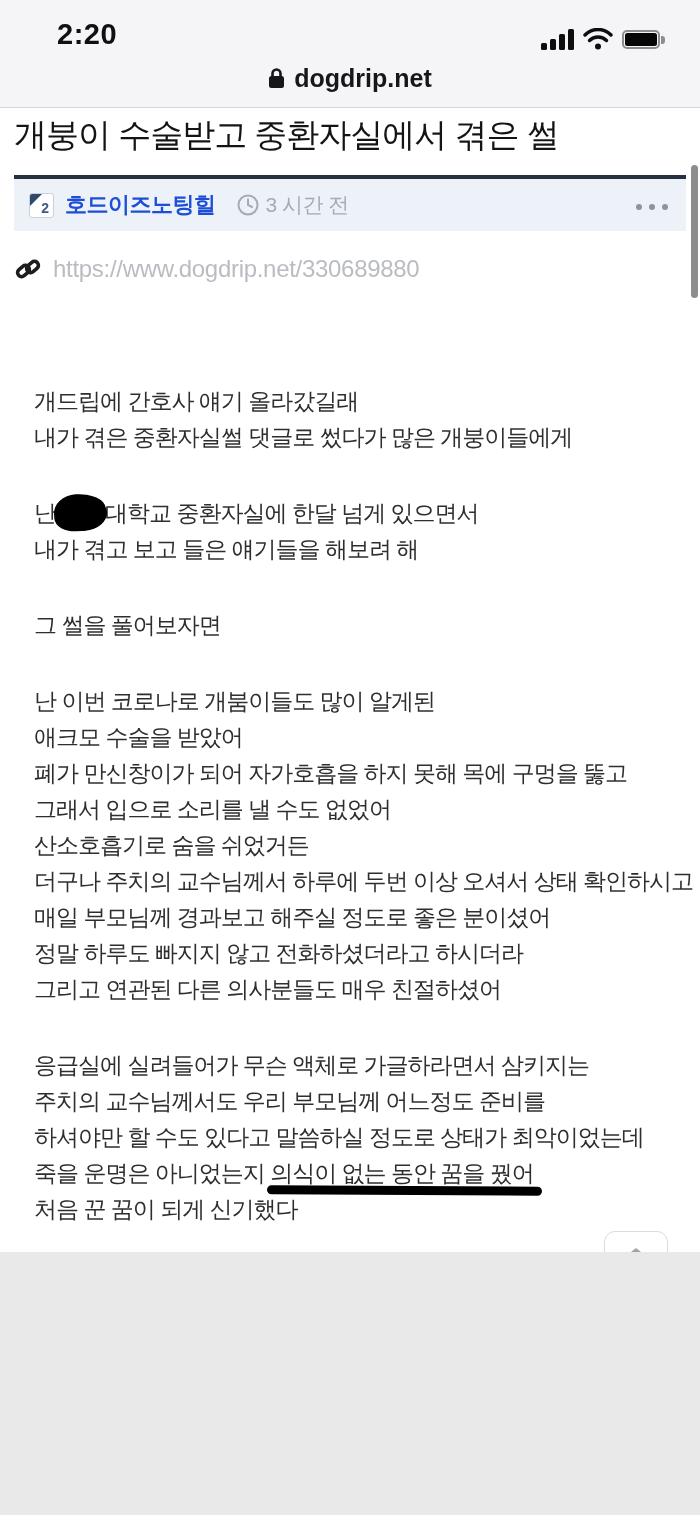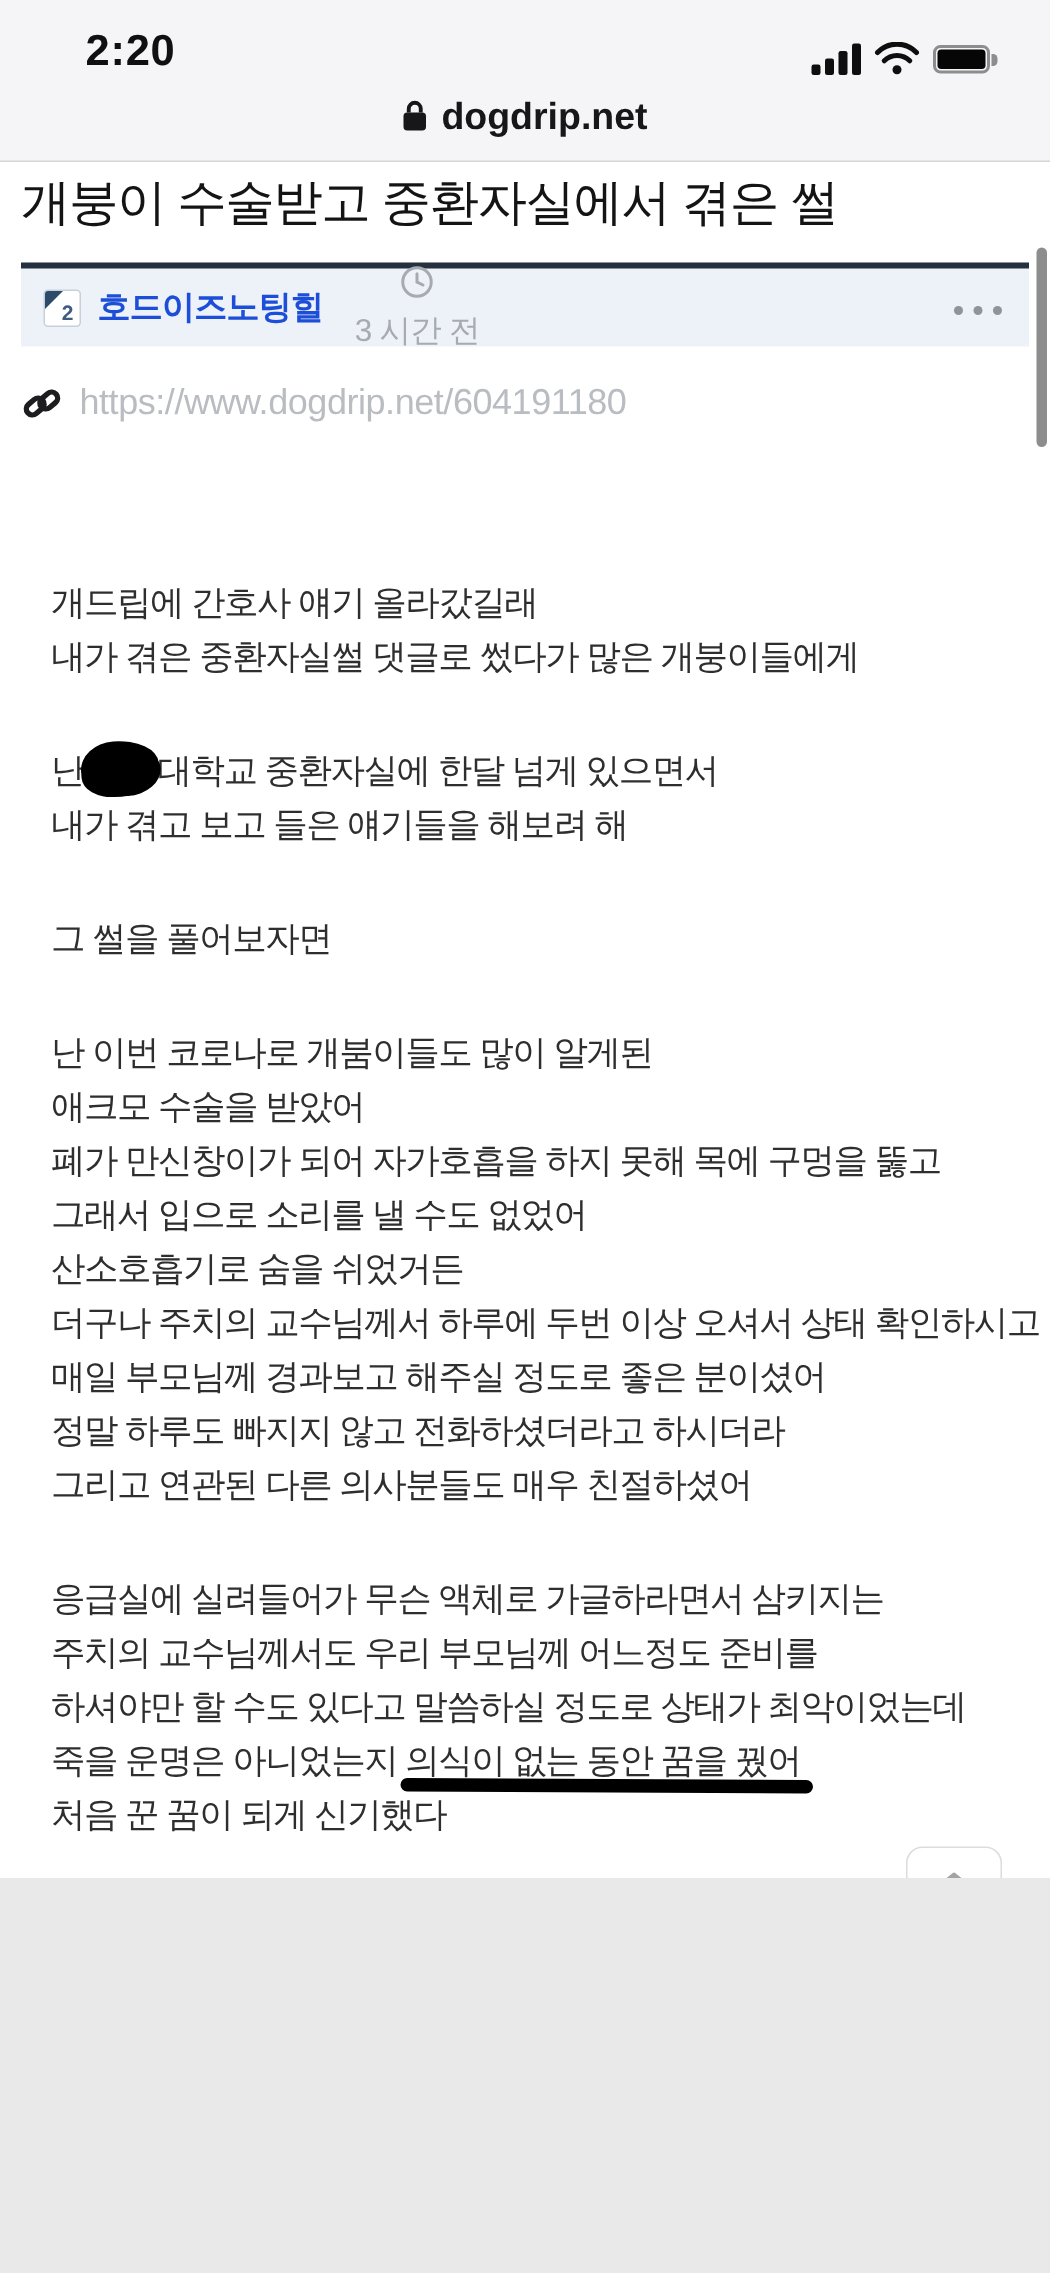--- a/index.html
+++ b/index.html
@@ -37,21 +37,21 @@
                 border-top:4px solid #25313f; display:flex; align-items:center;
                 padding:0 15px; gap:11px; }
   .badge { position:relative; width:25px; height:25px; background:#ffffff;
            border:1px solid #c7d0dc; border-radius:3px; display:flex;
            align-items:flex-end; justify-content:flex-end; overflow:hidden; }
   .badge::before { content:""; position:absolute; top:0; left:0;
                    border-top:12px solid #2e4a6b; border-right:12px solid transparent; }
   .badge span { font-size:14px; font-weight:bold; color:#3e5c80; padding:0 4px 1px 0; }
   .author-name { font-size:22px; font-weight:bold; color:#1d4ed8; letter-spacing:-0.5px; }
   .posted { display:flex; align-items:center; gap:7px; margin-left:10px;
-            color:#a7abb1; font-size:21px; letter-spacing:-0.5px;flex-direction:column; }
+            color:#a7abb1; font-size:21px; letter-spacing:-0.5px; }
   .more-btn { margin-left:auto; color:#8f939a; font-size:18px; letter-spacing:3px;
               line-height:10px; padding:6px 2px; cursor:pointer; }
 
   .link-row { margin:24px 14px 0; display:flex; align-items:center; gap:11px;
               font-size:24px; color:#b9bcc1; letter-spacing:-0.3px; }
 
   
   .body-text { margin:100px 14px 0; font-size:23px; color:#2e2e2e;
                letter-spacing:-1px; }
   .body-text p { margin:0 0 40px; }
@@ -137,21 +137,21 @@
       </div>
     </div>
 
     <div class="link-row">
       <svg width="28" height="28" viewBox="0 0 28 28">
         <g fill="none" stroke="#1d1d1f" stroke-width="3.6" stroke-linecap="round">
           <rect x="3" y="12" width="13" height="8" rx="4" transform="rotate(-40 9.5 16)"></rect>
           <rect x="12" y="8" width="13" height="8" rx="4" transform="rotate(-40 18.5 12)"></rect>
         </g>
       </svg>
-      <span>https://www.dogdrip.net/604191180</span>
+      <span>https://www.dogdrip.net/330689880</span>
     </div>
 
     <div class="body-text">
 
       <p>
         <span class="ln">개드립에 간호사 얘기 올라갔길래</span>
         <span class="ln">내가 겪은 중환자실썰 댓글로 썼다가 많은 개붕이들에게</span>
       </p>
 
       <p>

